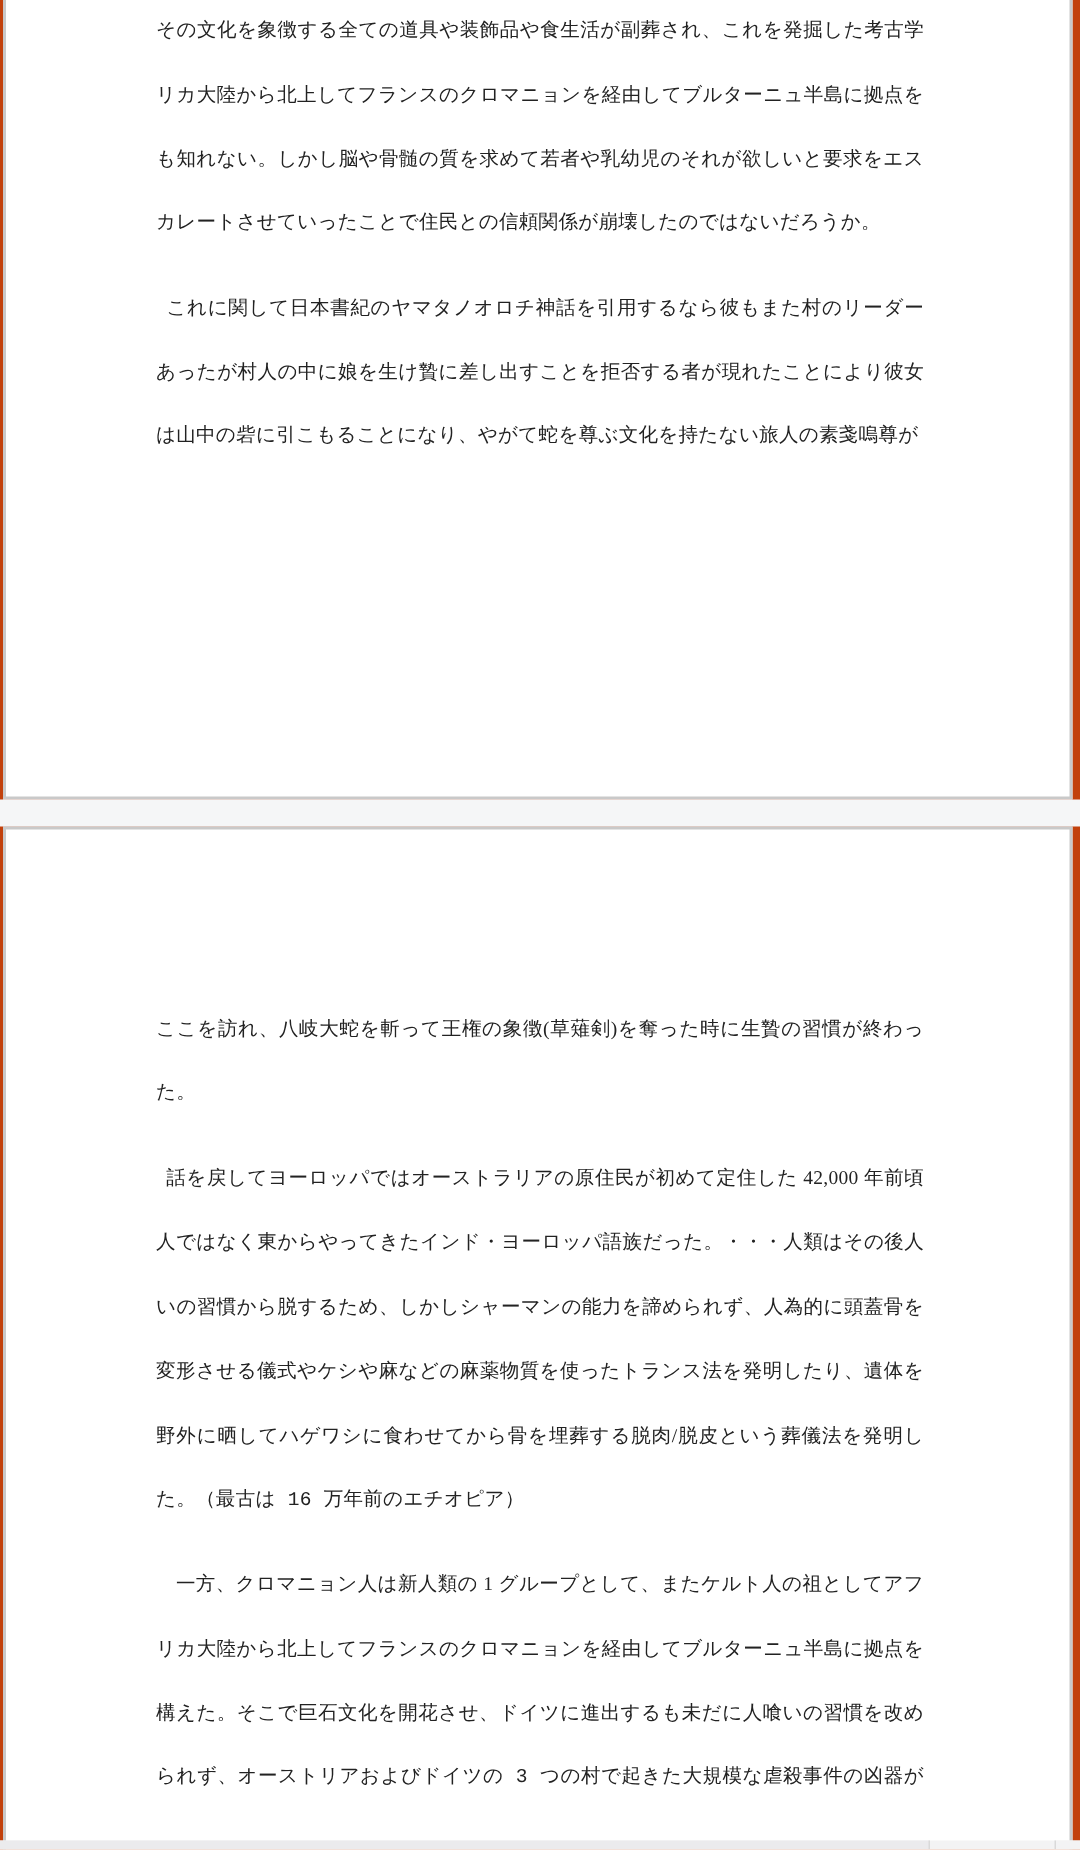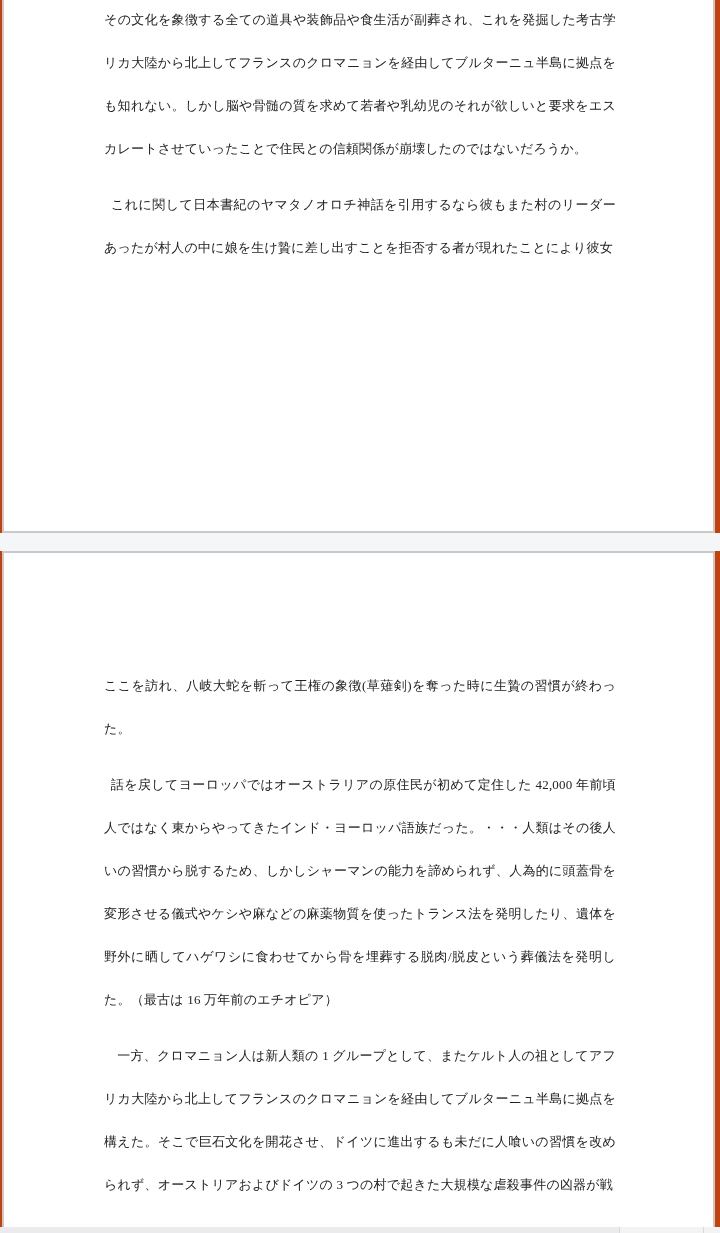--- a/index.html
+++ b/index.html
@@ -54,20 +54,21 @@
   .para + .para { margin-top: 13px; }
   .line {
     text-align: justify;
     text-align-last: justify;
     height: 43px;
     overflow: hidden;
     letter-spacing: 0.2px;
   }
   .para .line:last-child {
     text-align-last: left;
+    font-family: Liberation Mono, monospace;
   }
   .hscroll {
     position: absolute;
     left: 0;
     top: 1227px;
     width: 720px;
     height: 6px;
     background: var(--scrollbar-track, #f3f3f4);
     z-index: 10;
   }
@@ -101,20 +102,21 @@
     <div class="content">
         <div class="para">
           <div class="line">その文化を象徴する全ての道具や装飾品や食生活が副葬され、これを発掘した考古学</div>
           <div class="line">リカ大陸から北上してフランスのクロマニョンを経由してブルターニュ半島に拠点を</div>
           <div class="line">も知れない。しかし脳や骨髄の質を求めて若者や乳幼児のそれが欲しいと要求をエス</div>
           <div class="line">カレートさせていったことで住民との信頼関係が崩壊したのではないだろうか。</div>
         </div>
         <div class="para">
           <div class="line"> これに関して日本書紀のヤマタノオロチ神話を引用するなら彼もまた村のリーダーで</div>
           <div class="line">あったが村人の中に娘を生け贄に差し出すことを拒否する者が現れたことにより彼女</div>
+          <div class="line">は山中の砦に引こもることになり、やがて蛇を尊ぶ文化を持たない旅人の素戔嗚尊が</div>
         </div>
       </div>
   </div>
 
   <div class="page-gap"></div>
 
   <div class="page" id="page2">
     <div class="content">
         <div class="para">
           <div class="line">ここを訪れ、八岐大蛇を斬って王権の象徴(草薙剣)を奪った時に生贄の習慣が終わっ</div>

